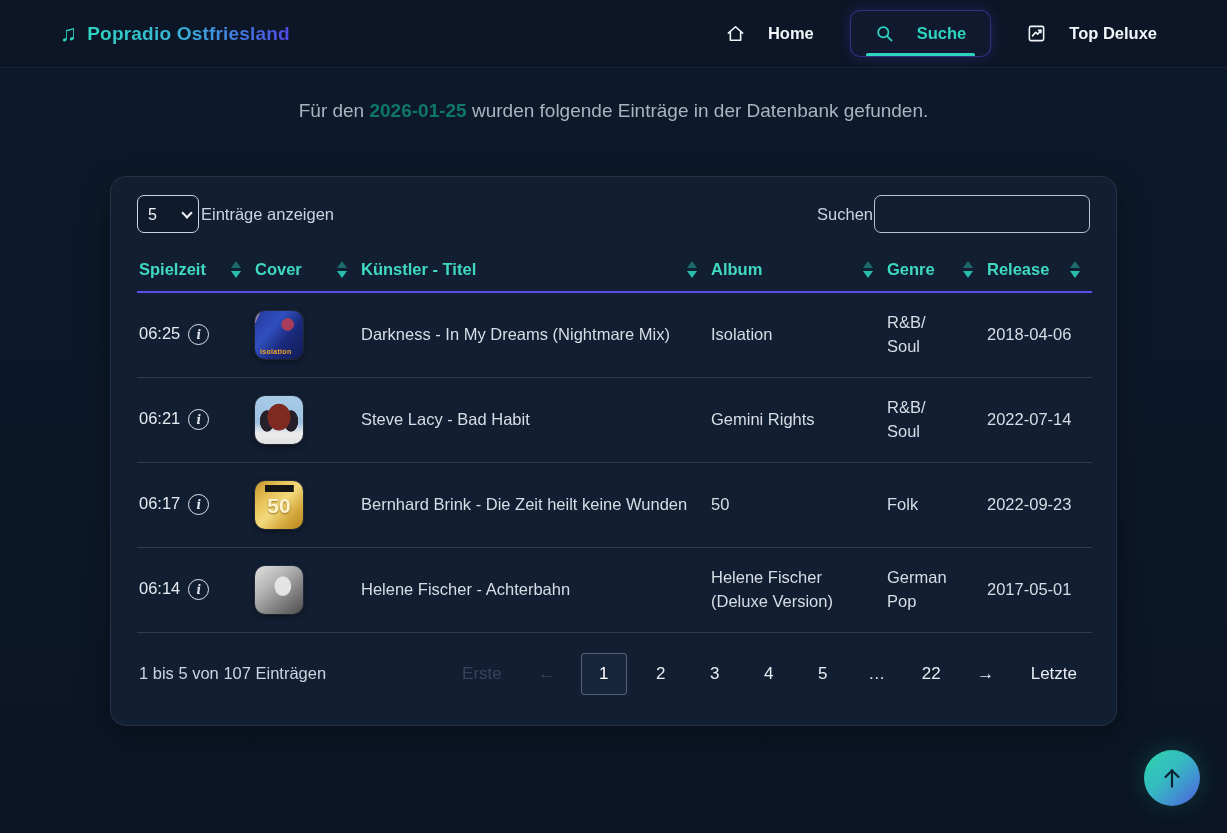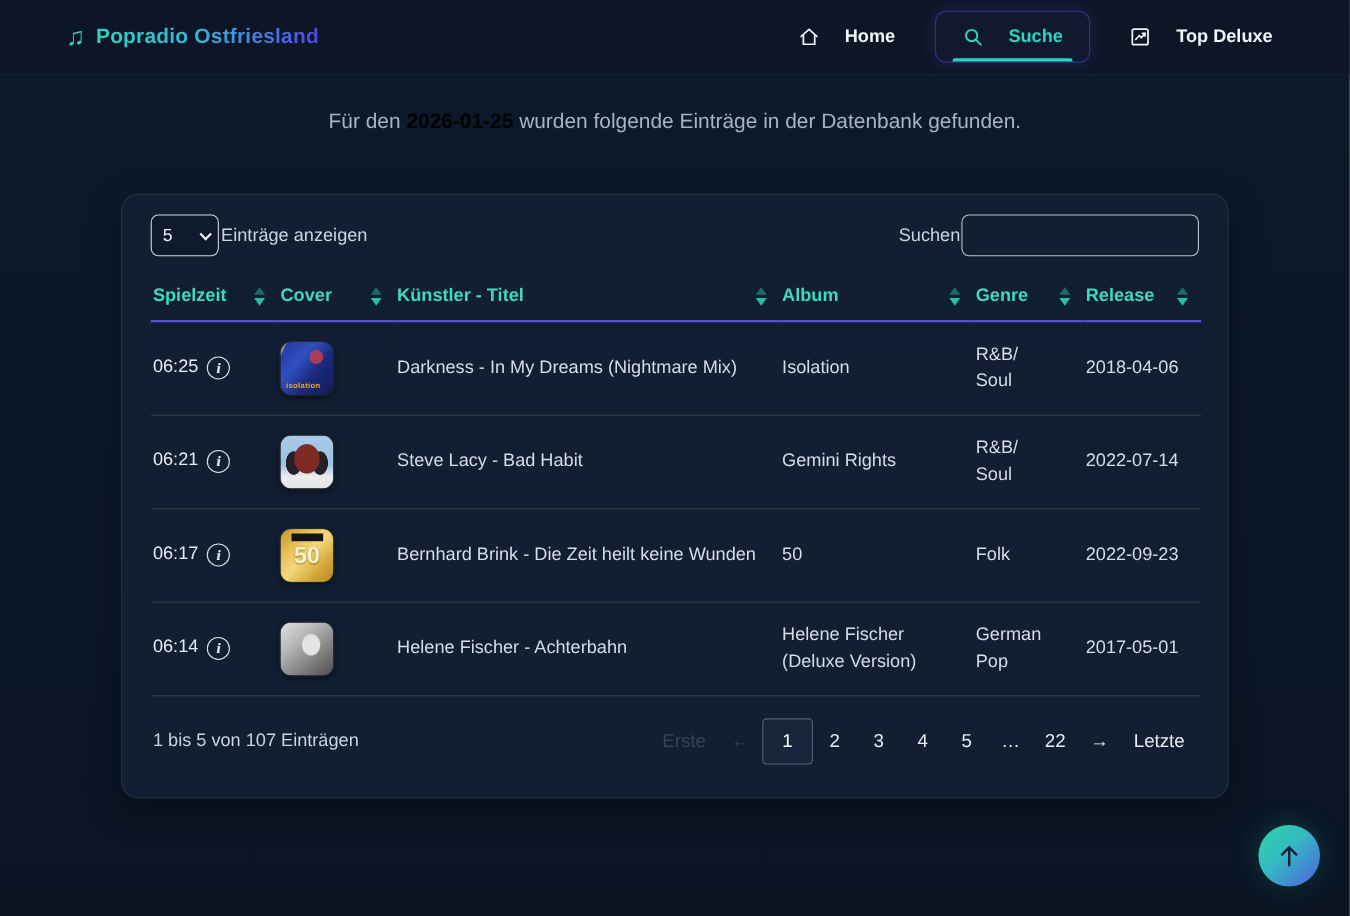--- a/index.html
+++ b/index.html
@@ -36,21 +36,21 @@
   .nav-item.active svg { stroke:#2dd4bf; }
   .nav-item.active::after {
     content:""; position:absolute; left:11%; right:11%; bottom:0; height:3px;
     background:#2dd4bf; border-radius:2px 2px 0 0;
   }
 
   
   .page-heading {
     text-align:center; margin-top:32px; font-size:19px; color:#a9b4c0; font-weight:400;
   }
-  .page-heading .date { color:#000000; font-weight:600; }
+  .page-heading .date { color:#0f766e; font-weight:600; }
 
   
   .card {
     width:1007px; margin:54px auto 0 auto; background:#121e31;
     border:1px solid rgba(148,163,184,0.14); border-radius:16px;
     padding:17px 26px 12px 26px; box-shadow:0 10px 30px rgba(0,0,0,0.35);
   }
 
   .controls { display:flex; align-items:center; justify-content:space-between; height:40px; }
   .length-control { display:flex; align-items:center; }
@@ -134,21 +134,21 @@
   .cover-cameo { background:
     linear-gradient(#c23b33,#c23b33) 78% 14%/15px 10px no-repeat,
     radial-gradient(6px 15px at 28% 60%, #17181c 0 85%, transparent 92%),
     radial-gradient(7px 17px at 50% 58%, #101216 0 85%, transparent 92%),
     radial-gradient(6px 15px at 72% 62%, #17181c 0 85%, transparent 92%),
     linear-gradient(180deg,#d2d2d2 0%,#c4c4c4 55%,#9a9a9a 85%,#7d7d7d 100%); }
 
   
   .table-footer { display:flex; align-items:center; justify-content:space-between; padding:20px 2px 18px 2px; }
   .entries-info { font-size:16.5px; color:#cbd5e1; }
-  .pagination { display:flex; align-items:center; list-style:none; gap:0;text-align:center; }
+  .pagination { display:flex; align-items:center; list-style:none; gap:14px;text-align:center; }
   .page-item {
     min-width:40px; height:42px; display:flex; align-items:center; justify-content:center;
     padding:0 10px; font-size:17px; color:#e8edf3; cursor:pointer; border-radius:4px;
     border:1px solid transparent;
   }
   .page-item.disabled { color:#36435a; cursor:default; }
   .page-item.active {
     background:#16243c; border:1px solid rgba(160,174,192,0.45); color:#ffffff; min-width:46px;
   }
   .page-item.ellipsis { cursor:default; }

